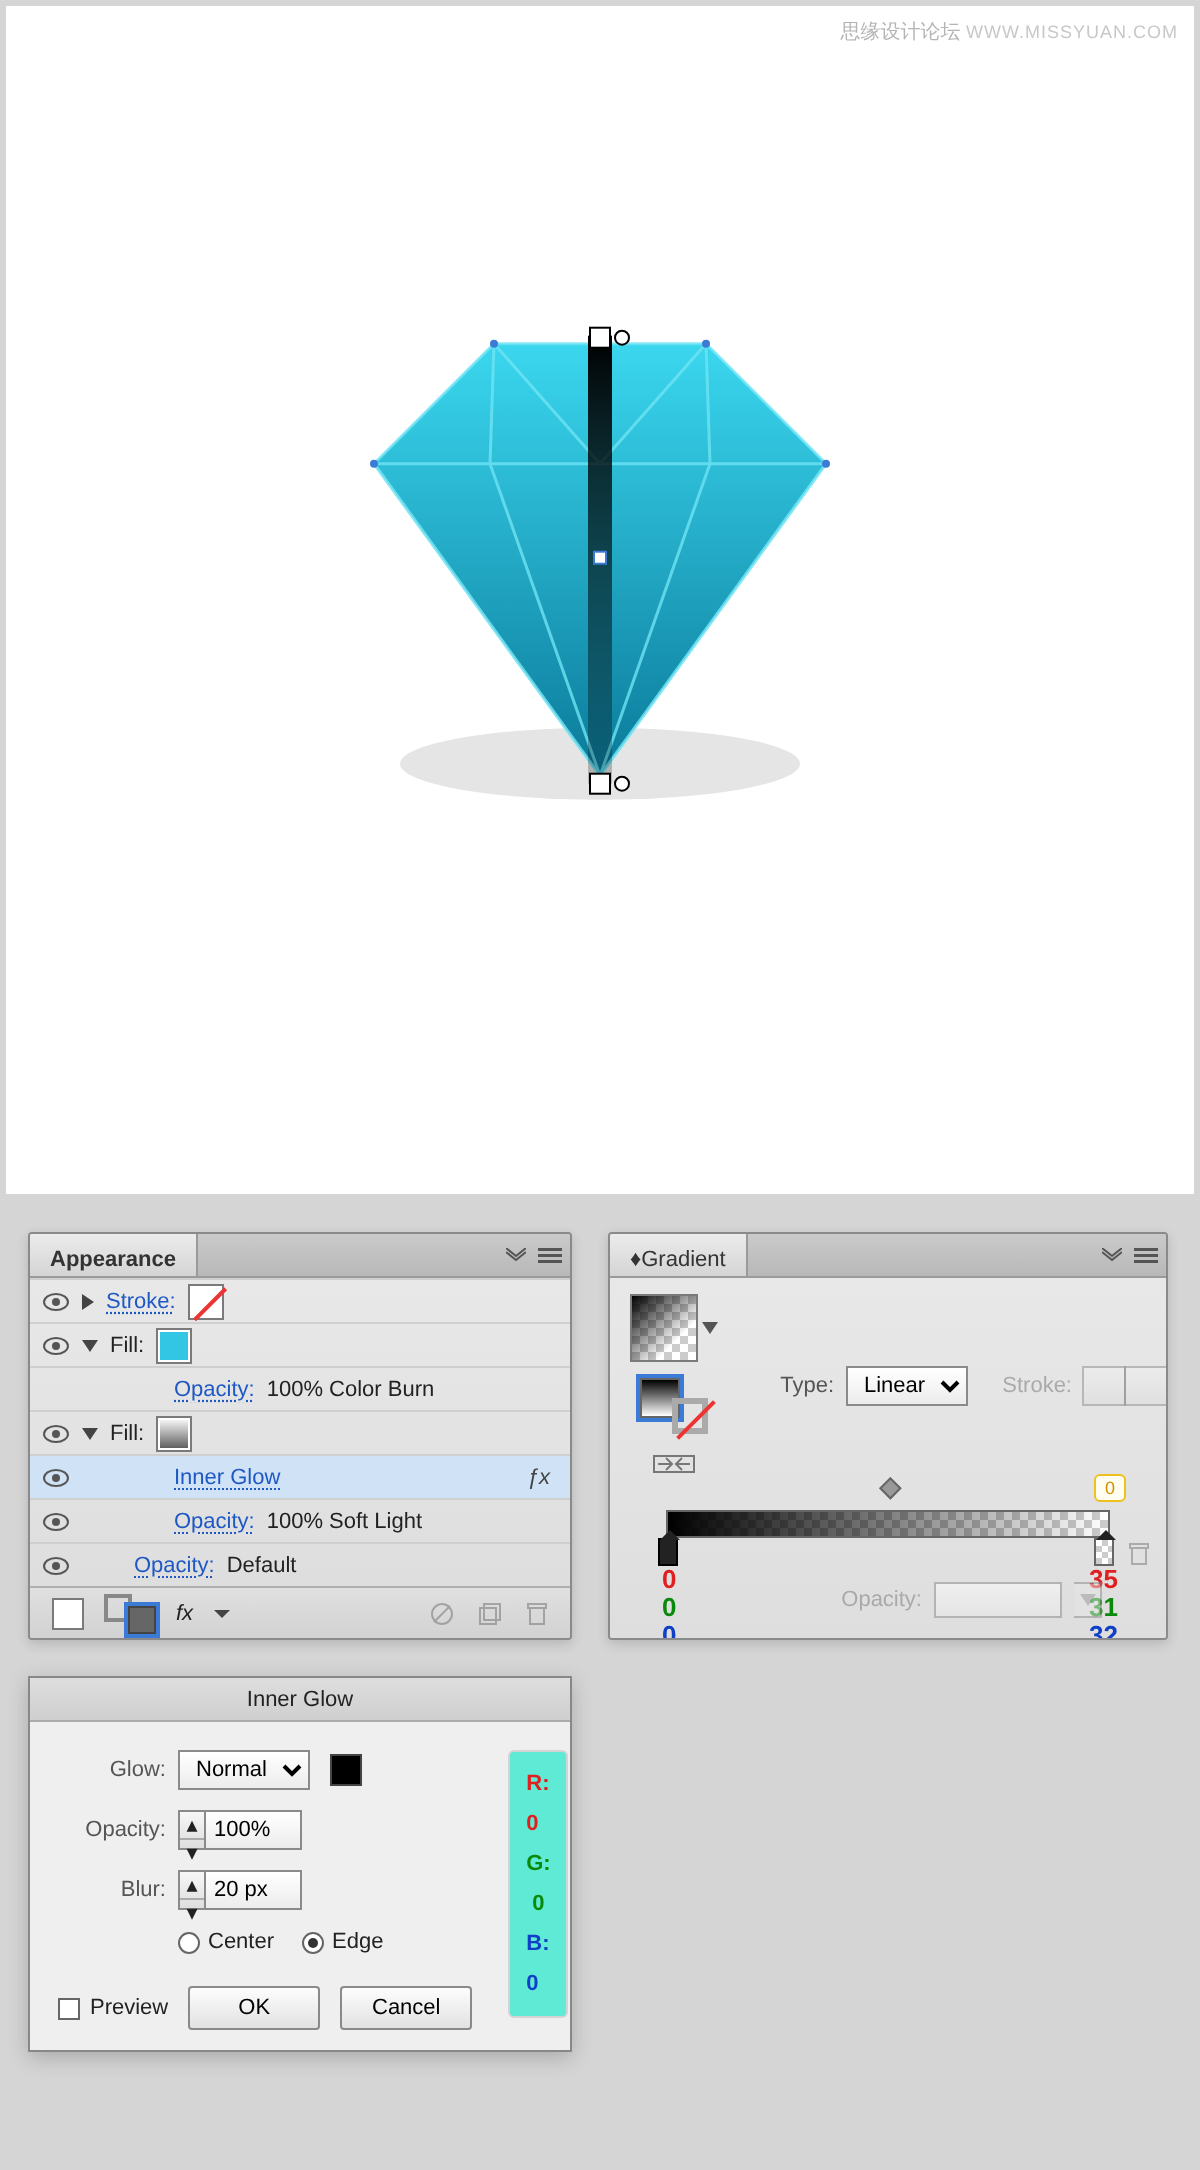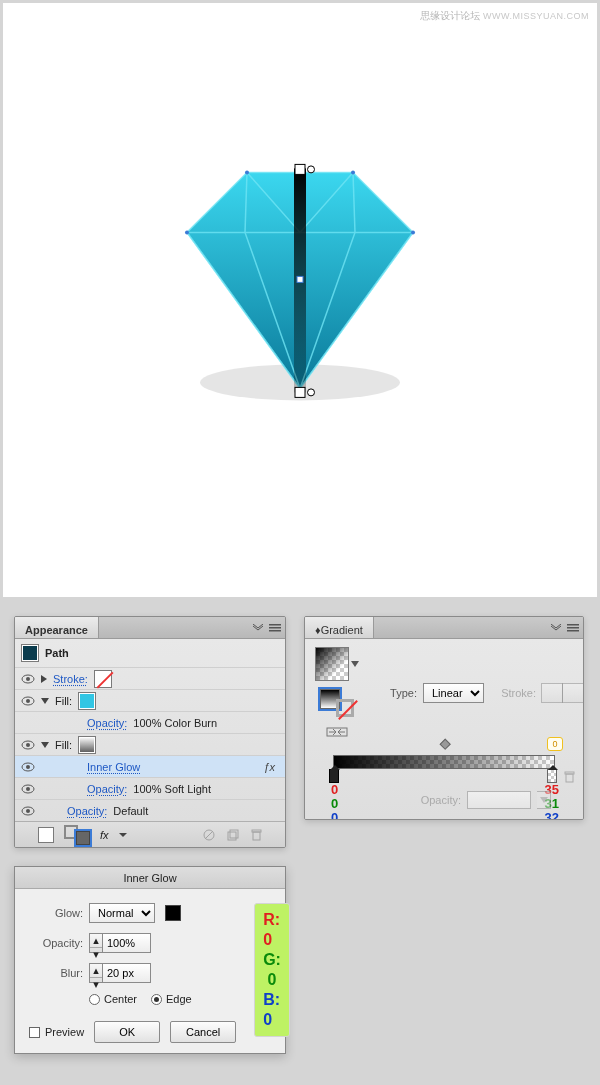--- a/index.html
+++ b/index.html
@@ -30,21 +30,21 @@
   .swatch.dark { background:#0a3b4d; box-shadow:inset 0 0 0 1px #fff; }
   .swatch.cyan { background:#32c6e4; box-shadow:inset 0 0 0 1px #fff; }
   .swatch.nostroke { position:relative; }
   .swatch.nostroke::after { content:""; position:absolute; left:-1px; top:50%; width:140%; height:2px; background:#e33; transform:rotate(-45deg); transform-origin:center; }
   .swatch.grad { background:linear-gradient(#fff,#555); box-shadow:inset 0 0 0 1px #fff; }
   .link-text { color:#1e58c4; text-decoration:underline dotted; text-underline-offset:2px; cursor:default; }
   .indent1 { margin-left:20px; }
   .indent2 { margin-left:40px; }
   .fxlabel { margin-left:auto; font-style:italic; color:#444; padding-right:4px; }
   
-  .panel-footer { height:26px; border-top:1px solid #b0b0b0; background:linear-gradient(#e0e0e0,#d2d2d2); display:flex; align-items:center; padding:0 23px; gap:10px; }
+  .panel-footer { height:26px; border-top:1px solid #b0b0b0; background:linear-gradient(#e0e0e0,#d2d2d2); display:flex; align-items:center; padding:0 11px; gap:10px; }
   .footer-icons-right { margin-left:auto; display:flex; gap:12px; align-items:center; opacity:.55; }
   .stroke-fill-toggle { position:relative; width:26px; height:20px; }
   .sft-stroke { position:absolute; left:0; top:0; width:14px; height:14px; border:2px solid #888; }
   .sft-fill  { position:absolute; right:0; bottom:0; width:14px; height:14px; background:#666; border:1px solid #444; box-shadow:0 0 0 2px #3b7bd6; }
   
   
   .grad-body { padding:8px 10px 10px 10px; }
   .grad-top { display:flex; gap:14px; }
   .grad-left { display:flex; flex-direction:column; gap:8px; align-items:center; }
   .grad-preview { width:34px; height:34px; border:1px solid #7a7a7a; background:linear-gradient(135deg,#000 0%, transparent 70%), repeating-conic-gradient(#ccc 0 25%, #fff 0 50%) 0 0/8px 8px; }
@@ -94,21 +94,21 @@
   .stepper .arrows div { flex:1; display:flex; align-items:center; justify-content:center; }
   .stepper .arrows div:first-child { border-bottom:1px solid #aaa; }
   .stepper input { width:48px; border-left:none; height:20px; }
   .radio-row { display:flex; align-items:center; gap:14px; padding-left:60px; }
   .radio-row label { display:flex; align-items:center; gap:4px; }
   .radio-dot { width:11px; height:11px; border:1px solid #666; border-radius:50%; display:inline-flex; align-items:center; justify-content:center; background:#fff; }
   .radio-dot.on::after { content:""; width:5px; height:5px; background:#333; border-radius:50%; }
   .checkbox { width:11px; height:11px; border:1px solid #666; background:#fff; display:inline-block; }
   .dlg-buttons { display:flex; gap:10px; align-items:center; padding:6px 0 0 0; }
   .btn { min-width:66px; height:22px; border:1px solid #8a8a8a; background:linear-gradient(#fdfdfd,#e2e2e2); border-radius:2px; font-family:inherit; font-size:11px; }
-  .rgb-big { border:1px solid #d4d4d4; border-radius:3px; padding:6px 8px; background:#bef264; font-size:16px; font-weight:bold; line-height:20px; }
+  .rgb-big { border:1px solid #d4d4d4; border-radius:3px; padding:6px 8px; background:#5eead4; font-size:11px; font-weight:bold; line-height:20px; }
   .rgb-big .r { color:#e02020; }
   .rgb-big .g { color:#0a8a0a;text-align:center; }
   .rgb-big .b { color:#1040c8; }
   .black-sw { width:16px; height:16px; background:#000; border:1px solid #444; display:inline-block; margin-left:4px; }
   
   
   .bottom { padding:16px 14px 20px 14px; display:grid; grid-template-columns: 272px 280px; gap:18px; align-items:start; }
   .col-left { display:flex; flex-direction:column; gap:18px; }
 </style>
 </head>
@@ -172,24 +172,20 @@
               <polyline points="0,0 5,4 10,0" fill="none" stroke="#555"></polyline>
             </svg>
           <svg width="12" height="10">
               <rect y="1" width="12" height="1.5" fill="#555"></rect>
               <rect y="4" width="12" height="1.5" fill="#555"></rect>
               <rect y="7" width="12" height="1.5" fill="#555"></rect>
             </svg>
         </div>
       </div>
       <div class="panel-body">
-        <div class="row head">
-          <span class="swatch dark"></span>
-          <b>Path</b>
-        </div>
         <div class="row">
           <span class="eye">
               <svg width="14" height="10">
                 <ellipse cx="7" cy="5" rx="6" ry="4" fill="none" stroke="#555"></ellipse>
                 <circle cx="7" cy="5" r="2" fill="#555"></circle>
               </svg>
             </span>
           <span class="tri"></span>
           <span class="link-text">Stroke:</span>
           <span class="swatch nostroke"></span>

